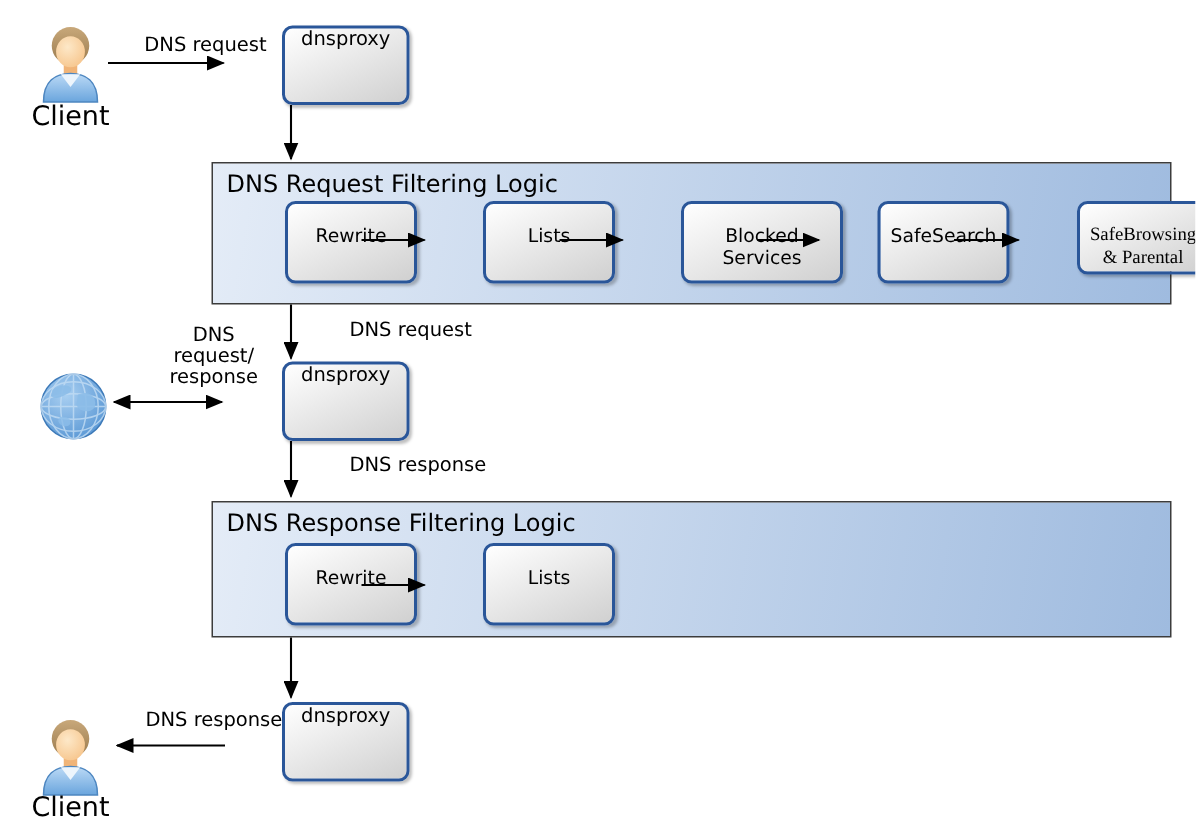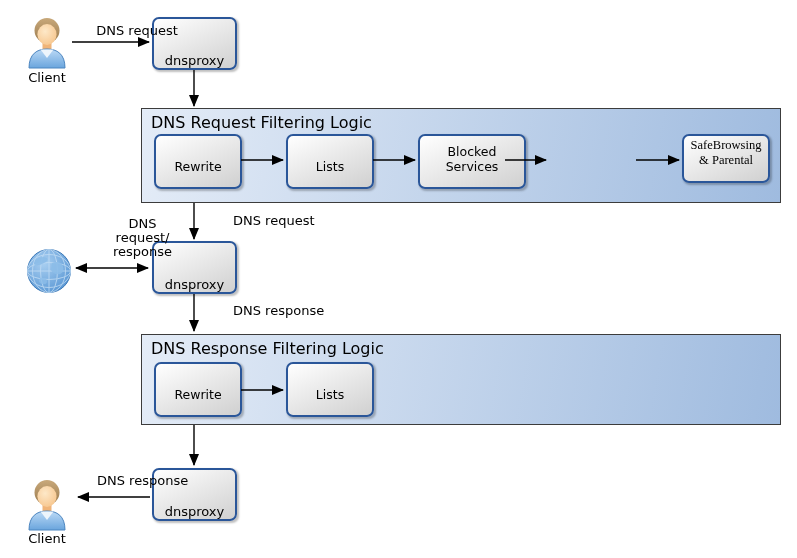--- a/index.html
+++ b/index.html
@@ -3,44 +3,44 @@
 <meta charset="utf-8">
 <style>
   html,body{margin:0;padding:0;background:#ffffff;}
   #canvas{
     position:relative;width:797px;height:558px;background:#ffffff;
     font-family:"DejaVu Sans","Liberation Sans",sans-serif;
     color:var(--text-color,#000);overflow:hidden;
   }
   
   .node{
-    position:absolute;display:flex;align-items:flex-end;justify-content:center;
+    position:absolute;display:flex;align-items:flex-start;justify-content:center;
     text-align:center;font-size:13px;line-height:15px;
     border:2px solid var(--node-border,#2a5699);border-radius:7px;
     background:linear-gradient(155deg,var(--node-fill-top,#ffffff) 0%,var(--node-fill-bottom,#d0d0d0) 100%);
     box-shadow:1.5px 1.5px 2px rgba(0,0,0,0.25);
-    box-sizing:border-box;z-index:3;
+    box-sizing:border-box;z-index:3;margin-left:36px;
   }
   .step{font-size:12.5px;line-height:15px;padding:13px;}
   
   .fcontainer{
     position:absolute;width:640px;height:95px;box-sizing:border-box;
     border:1px solid var(--container-border,#3c3c3c);
     background:linear-gradient(100deg,var(--container-fill-left,#e4ecf7) 0%,var(--container-fill-right,#9fbbdf) 100%);
     z-index:1;
   }
   .fcontainer .ctitle{
     position:absolute;left:9px;top:4px;font-size:16px;z-index:2;white-space:nowrap;
   }
   .edge-label{
     position:absolute;font-size:13px;line-height:14px;z-index:6;white-space:nowrap;margin-left:33px;
   }
   .multiline{white-space:pre-line;text-align:center;}
   .actor-label{
-    position:absolute;font-size:13px;line-height:15px;text-align:center;z-index:4;
+    position:absolute;font-size:18px;line-height:15px;text-align:center;z-index:4;
   }
   #arrow-layer{position:absolute;left:0;top:0;z-index:5;pointer-events:none;}
   #arrow-layer line{stroke:var(--arrow-color,#000);stroke-width:1.4;}
   .icon{position:absolute;z-index:4;}
 </style>
 </head>
 <body>
 
 <div id="canvas">
 
@@ -93,20 +93,21 @@
     <span>dnsproxy</span>
   </div>
 
   <div class="edge-label" style="left:62px;top:24px;width:84px;text-align:center;">DNS request</div>
 
   <div class="fcontainer" style="left:141px;top:108px;">
     <div class="ctitle">DNS Request Filtering Logic</div>
     <div class="node step" style="left:12px;top:25px;width:88px;height:55px;">Rewrite</div>
     <div class="node step" style="left:144px;top:25px;width:88px;height:55px;">Lists</div>
     <div class="node step" style="left:276px;top:25px;width:108px;height:55px;">Blocked Services</div>
+    <div class="node step" style="left:407px;top:25px;width:88px;height:55px;">SafeSearch</div>
     <div class="node step" style="left:540px;top:25px;width:88px;height:49px;font-family:Liberation Serif, serif;">SafeBrowsing &amp; Parental</div>
   </div>
 
   <div class="edge-label" style="left:200px;top:214px;">DNS request</div>
 
   <svg class="icon" style="left:26px;top:248px;" width="46" height="46" viewBox="0 0 46 46">
     <circle cx="23" cy="23" r="21.5" fill="url(#globeg)" stroke="#3c79b8" stroke-width="1"></circle>
     <g stroke="#c3ddf4" stroke-width="1" fill="none" opacity="0.8">
       <ellipse cx="23" cy="23" rx="21.5" ry="8.5"></ellipse>
       <ellipse cx="23" cy="23" rx="21.5" ry="16.5"></ellipse>

